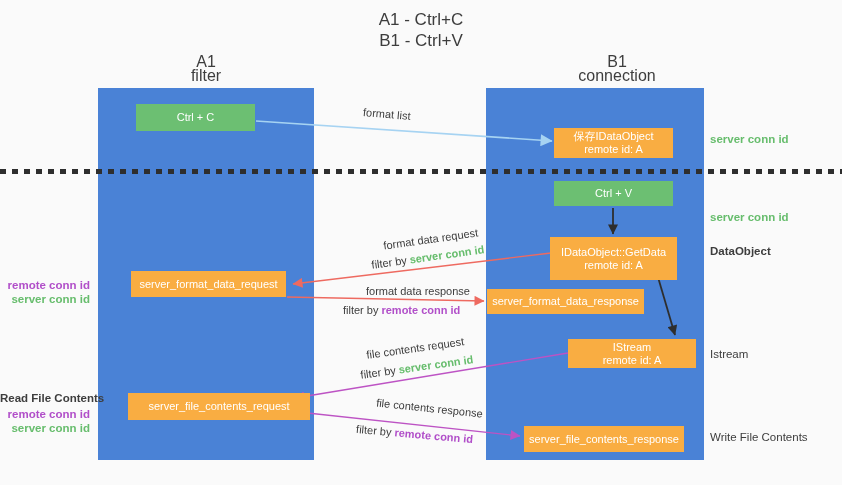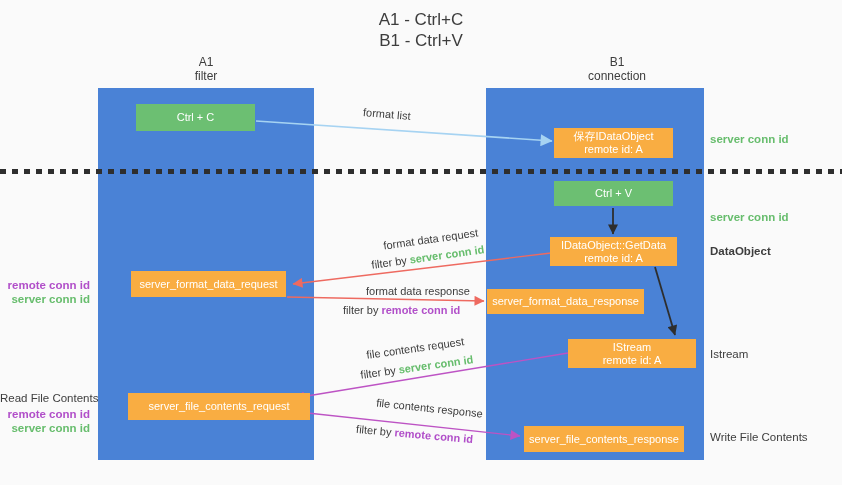--- a/index.html
+++ b/index.html
@@ -8,21 +8,21 @@
     --arrow_black:#2e2e2e; --text_dark:#3d3d3d; --text_green:#67bd6d; --text_purple:#b14fc9;
   }
   *{box-sizing:border-box;margin:0;padding:0;}
   body{font-family:"Liberation Sans","DejaVu Sans",sans-serif;background:#fff;}
   .canvas{position:relative;width:842px;height:485px;background:var(--bg);overflow:hidden;padding-left:48px;}
   .title{position:absolute;top:9px;left:0;width:842px;text-align:center;
          font-size:17px;line-height:21px;color:var(--text_dark);}
   .lane{position:absolute;top:88px;height:372px;background:var(--lane_blue);}
   .lane-a1{left:98px;width:216px;}
   .lane-b1{left:486px;width:218px;}
-  .lane-header{position:absolute;top:55px;text-align:center;font-size:12px;line-height:14px;color:var(--text_dark);}
+  .lane-header{position:absolute;top:55px;text-align:center;font-size:16px;line-height:14px;color:var(--text_dark);}
   .lh-a1{left:98px;width:216px;}
   .lh-b1{left:508px;width:218px;}
   .divider{position:absolute;left:0;top:169px;width:842px;height:5px;
            background:repeating-linear-gradient(90deg,var(--arrow_black) 0 6px,transparent 6px 12px);}
   .node{position:absolute;display:flex;flex-direction:column;justify-content:center;align-items:center;
         color:var(--box_text);font-size:11px;line-height:13px;text-align:center;}
   .node.green{background:var(--green_box);}
   .node.orange{background:var(--orange_box);}
   .arrows{position:absolute;left:0;top:0;width:842px;height:485px;pointer-events:none;}
   .ln{fill:none;}
@@ -31,21 +31,21 @@
   .ln-purple{stroke:var(--arrow_purple);stroke-width:1.4;}
   .ln-black{stroke:var(--arrow_black);stroke-width:1.8;}
   .mk-blue{fill:var(--arrow_blue);} .mk-red{fill:var(--arrow_red);}
   .mk-purple{fill:var(--arrow_purple);} .mk-black{fill:var(--arrow_black);}
   .alabel{position:absolute;font-size:11px;color:var(--text_dark);white-space:nowrap;}
   .alabel .cid{font-weight:bold;margin-left:3px;}
   .cid-green{color:var(--text_green);}
   .cid-purple{color:var(--text_purple);}
   .ann{position:absolute;font-size:11.5px;white-space:nowrap;}
   .ann-right{left:710px;text-align:left;}
-  .ann-left{left:0;width:90px;text-align:right;}
+  .ann-left{left:0;width:90px;text-align:right;font-weight:bold;}
   .ann.green{color:var(--text_green);font-weight:bold;}
   .ann.purple{color:var(--text_purple);font-weight:bold;}
   .ann.dark{color:var(--text_dark);}
 </style>
 </head>
 <body>
 
 <div class="canvas">
 
   <div class="title">
@@ -97,21 +97,21 @@
 
   <div class="node orange" style="left:554px;top:128px;width:119px;height:30px;">
     <div>保存IDataObject</div>
     <div>remote id: A</div>
   </div>
 
   <div class="node green" style="left:554px;top:181px;width:119px;height:25px;justify-content:center;">
     <div>Ctrl + V</div>
   </div>
 
-  <div class="node orange" style="left:550px;top:237px;width:127px;height:29px;">
+  <div class="node orange" style="left:550px;top:237px;width:127px;height:43px;">
     <div>IDataObject::GetData</div>
     <div>remote id: A</div>
   </div>
 
   <div class="node orange" style="left:131px;top:271px;width:155px;height:26px;">
     <div>server_format_data_request</div>
   </div>
 
   <div class="node orange" style="left:487px;top:289px;width:157px;height:25px;">
     <div>server_format_data_response</div>

